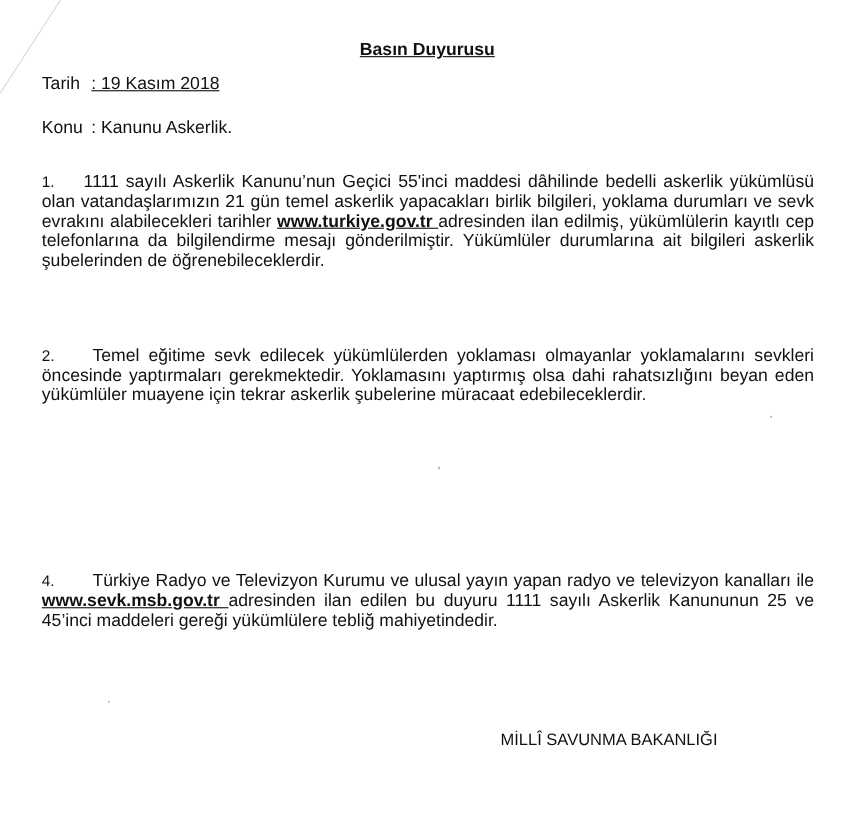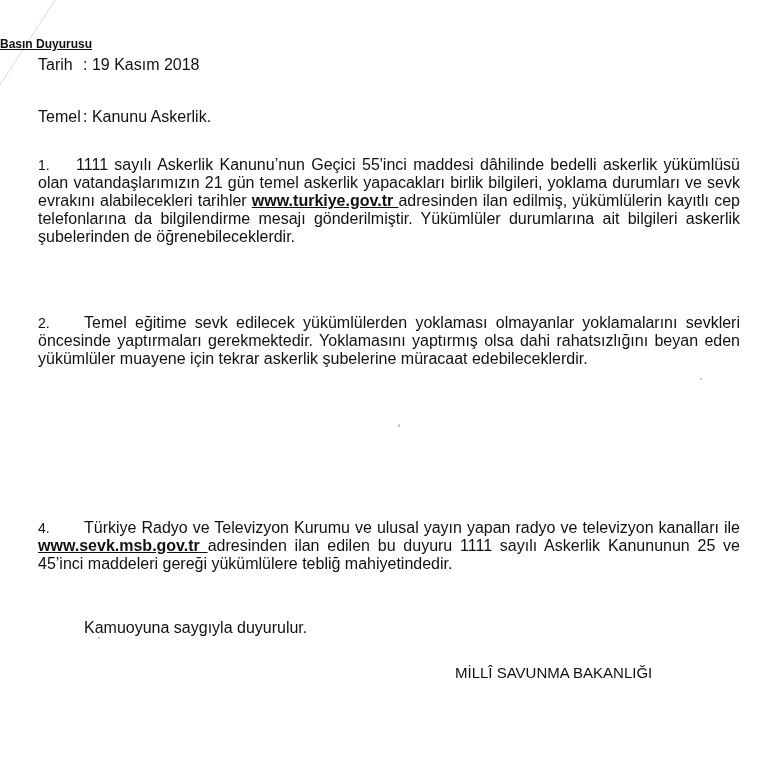--- a/index.html
+++ b/index.html
@@ -2,22 +2,22 @@
 <html><head>
 <meta charset="utf-8">
 <style>
   html, body { margin: 0; padding: 0; }
   body {
     width: 777px; height: 761px; background: #ffffff; position: relative; overflow: hidden;
     font-family: "Liberation Sans", sans-serif; color: #111;
   }
   .page { position: absolute; left: 0; top: 0; width: 777px; height: 761px; }
   .title {
-    position: absolute; top: 37px; left: 0; width: 777px; 
-    font-weight: bold; font-size: 12px; text-decoration: underline;
+    position: absolute; top: 37px; left: 0; width: 777px; text-align: center;
+    font-weight: bold; font-size: 16px; text-decoration: underline;
   }
   .meta { position: absolute; left: 38px; font-size: 16px; }
   .meta .lbl { display: inline-block; width: 45px; }
   .para {
     position: absolute; left: 38px; width: 702px; font-size: 16px;
     line-height: 18px; text-align: justify;
   }
   .para .num { display: inline-block; width: 38px; font-size: 14px; }
   .para .num.wide { width: 46px; }
   .link { font-weight: bold; text-decoration: underline; }
@@ -29,41 +29,40 @@
 </head>
 <body>
 
 <div class="page">
   <svg class="scan-line" viewBox="0 0 60 90">
     <line x1="55" y1="0" x2="0" y2="85" stroke="#d8d8d8" stroke-width="1"></line>
   </svg>
 
   <div class="title">Basın Duyurusu</div>
 
-  <div class="meta" style="top:56px;">
+  <div class="meta" style="top:68px;text-decoration:underline;">
     <span class="lbl">Tarih</span><span>: 19 Kasım 2018</span>
   </div>
   <div class="meta" style="top:108px;">
-    <span class="lbl">Temel</span><span>: Kanunu Askerlik.</span>
+    <span class="lbl">Konu</span><span>: Kanunu Askerlik.</span>
   </div>
 
   <div class="para" style="top:156px;">
     <span class="num">1.</span><span>1111 sayılı Askerlik Kanunu’nun Geçici 55'inci maddesi dâhilinde bedelli askerlik yükümlüsü olan vatandaşlarımızın 21 gün temel askerlik yapacakları birlik bilgileri, yoklama durumları ve sevk evrakını alabilecekleri tarihler </span><span class="link">www.turkiye.gov.tr </span><span>adresinden ilan edilmiş, yükümlülerin kayıtlı cep telefonlarına da bilgilendirme mesajı gönderilmiştir. Yükümlüler durumlarına ait bilgileri askerlik şubelerinden de öğrenebileceklerdir.</span>
   </div>
 
   <div class="para" style="top:314px;">
     <span class="num wide">2.</span><span>Temel eğitime sevk edilecek yükümlülerden yoklaması olmayanlar yoklamalarını sevkleri öncesinde yaptırmaları gerekmektedir. Yoklamasını yaptırmış olsa dahi rahatsızlığını beyan eden yükümlüler muayene için tekrar askerlik şubelerine müracaat edebileceklerdir.</span>
   </div>
 
 
   <div class="para" style="top:519px;">
     <span class="num wide">4.</span><span>Türkiye Radyo ve Televizyon Kurumu ve ulusal yayın yapan radyo ve televizyon kanalları ile </span><span class="link">www.sevk.msb.gov.tr </span><span>adresinden ilan edilen bu duyuru 1111 sayılı Askerlik Kanununun 25 ve 45’inci maddeleri gereği yükümlülere tebliğ mahiyetindedir.</span>
   </div>
 
-  <div class="closing">Kamuoyuna saygıyla duyurulur.</div>
 
   <div class="sign" style="left:455px; top:664px;text-align:right;">MİLLÎ SAVUNMA BAKANLIĞI</div>
 
   <div class="speck" style="left:245px;top:340px;width:2px;height:3px;"></div>
   <div class="speck" style="left:700px;top:378px;width:2px;height:2px;"></div>
   <div class="speck" style="left:398px;top:424px;width:2px;height:3px;"></div>
   <div class="speck" style="left:98px;top:637px;width:2px;height:2px;"></div>
 </div>
 
 </body></html>

